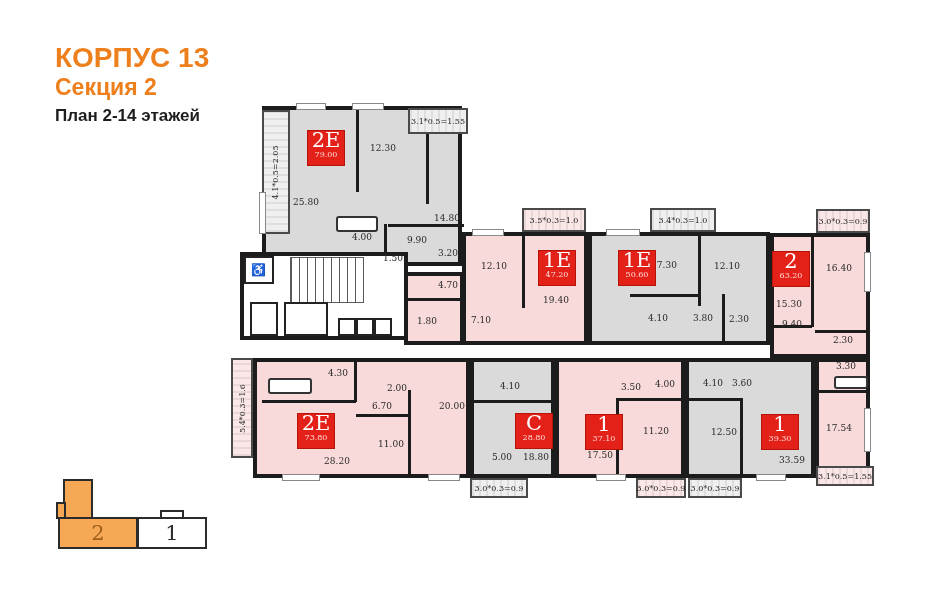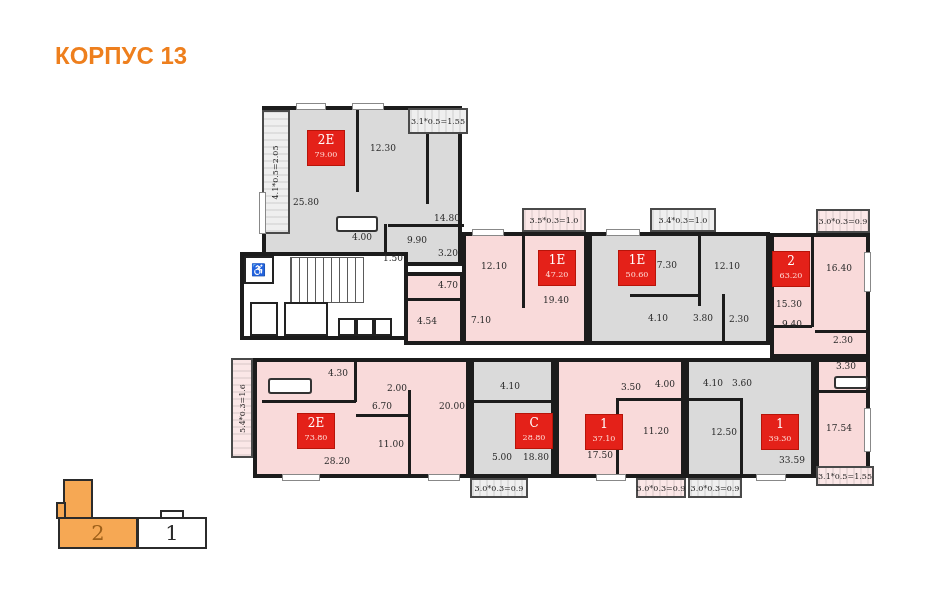--- a/index.html
+++ b/index.html
@@ -1,20 +1,20 @@
 <!DOCTYPE html>
 <html><head>
 <meta charset="utf-8">
 <style>
   html,body{margin:0;padding:0;background:#fff;}
   #stage{position:relative;width:941px;height:600px;background:#fff;overflow:hidden;
          font-family:"DejaVu Serif",serif;}
   
   .hdr{position:absolute;left:55px;font-family:"Liberation Sans",sans-serif;font-weight:bold;white-space:nowrap;}
-  #hdr-building{top:42px;font-size:24px;color:#ee7f1d;}
+  #hdr-building{top:42px;font-size:28px;color:#ee7f1d;}
   #hdr-section{top:74px;font-size:23px;color:#ee7f1d;}
   #hdr-plan{top:106px;font-size:17px;color:#1d1d1d;}
   
   .apt{position:absolute;box-sizing:border-box;border:4px solid #1c1c1c;}
   .pink{background:#f9dada;}
   .gray{background:#dadada;}
   .core{position:absolute;box-sizing:border-box;border:4px solid #1c1c1c;background:#fff;}
   
   .wall{position:absolute;background:#1c1c1c;}
   .win{position:absolute;background:#fff;border:1px solid #888;box-sizing:border-box;}
@@ -23,21 +23,21 @@
         font-size:8px;color:#1d1d1d;white-space:nowrap;
         background-image:repeating-linear-gradient(90deg,rgba(0,0,0,.07) 0 2px,transparent 2px 7px);}
   .balc.pinkb{background-color:#fbe7e7;}
   .balc.grayb{background-color:#efefef;}
   .balc.v{background-image:repeating-linear-gradient(0deg,rgba(0,0,0,.07) 0 2px,transparent 2px 7px);}
   .balc.v span{transform:rotate(-90deg);}
   
   .rl{position:absolute;transform:translate(-50%,-50%);font-size:9px;color:#2a2a2a;white-space:nowrap;}
   
   .badge{position:absolute;width:38px;height:36px;background:#e42119;color:#fff;text-align:center;box-shadow:0 0 0 1px #b71409 inset;}
-  .badge .t{display:block;font-size:12px;line-height:19px;margin-top:1px;}
+  .badge .t{display:block;font-size:21px;line-height:19px;margin-top:1px;}
   .badge .a{display:block;font-size:8px;line-height:10px;color:#ffd9d4;}
   
   .stairs{position:absolute;box-sizing:border-box;border:1px solid #5a5a5a;background:
           repeating-linear-gradient(90deg,#5a5a5a 0 1px,transparent 1px 8px);}
   .elev{position:absolute;box-sizing:border-box;border:2px solid #222;background:#fff;}
   .cell{position:absolute;box-sizing:border-box;border:2px solid #222;background:#fff;}
   .wc{position:absolute;box-sizing:border-box;border:2px solid #222;background:#fff;display:flex;align-items:center;justify-content:center;font-size:12px;color:#222;}
   .tub{position:absolute;box-sizing:border-box;border:2px solid #333;background:#fff;border-radius:3px;}
   
   .kp{position:absolute;box-sizing:border-box;border:2px solid #2b2b2b;}
@@ -46,20 +46,22 @@
   .kp-num{position:absolute;transform:translate(-50%,-50%);font-size:21px;}
   #kp-num-2{color:#9e601a;}
   #kp-num-1{color:#2b2b2b;}
 </style>
 </head>
 <body>
 
 <div id="stage">
 
   <div class="hdr" id="hdr-building">КОРПУС 13</div>
+  <div class="hdr" id="hdr-section">Секция 2</div>
+  <div class="hdr" id="hdr-plan">План 2-14 этажей</div>
 
   <div class="apt gray" style="left:262px;top:106px;width:200px;height:160px"></div>
   <div class="core" style="left:240px;top:252px;width:168px;height:88px"></div>
   <div class="apt pink" style="left:404px;top:272px;width:60px;height:73px"></div>
   <div class="apt pink" style="left:462px;top:232px;width:126px;height:113px"></div>
   <div class="apt gray" style="left:588px;top:232px;width:182px;height:113px"></div>
   <div class="apt pink" style="left:770px;top:233px;width:100px;height:125px"></div>
   <div class="apt pink" style="left:815px;top:358px;width:55px;height:120px"></div>
   <div class="apt pink" style="left:253px;top:358px;width:217px;height:120px"></div>
   <div class="apt gray" style="left:470px;top:358px;width:85px;height:120px"></div>
@@ -150,21 +152,21 @@
   <div class="rl" style="left:383px;top:148px">12.30</div>
   <div class="rl" style="left:447px;top:218px">14.80</div>
   <div class="rl" style="left:362px;top:237px">4.00</div>
   <div class="rl" style="left:417px;top:240px">9.90</div>
   <div class="rl" style="left:448px;top:253px">3.20</div>
   <div class="rl" style="left:393px;top:258px">1.50</div>
   <div class="rl" style="left:494px;top:266px">12.10</div>
   <div class="rl" style="left:556px;top:300px">19.40</div>
   <div class="rl" style="left:481px;top:320px">7.10</div>
   <div class="rl" style="left:448px;top:285px">4.70</div>
-  <div class="rl" style="left:427px;top:321px">4.54</div>
+  <div class="rl" style="left:427px;top:321px">1.80</div>
   <div class="rl" style="left:664px;top:265px">27.30</div>
   <div class="rl" style="left:727px;top:266px">12.10</div>
   <div class="rl" style="left:658px;top:318px">4.10</div>
   <div class="rl" style="left:703px;top:318px">3.80</div>
   <div class="rl" style="left:739px;top:319px">2.30</div>
   <div class="rl" style="left:839px;top:268px">16.40</div>
   <div class="rl" style="left:789px;top:304px">15.30</div>
   <div class="rl" style="left:792px;top:324px">9.40</div>
   <div class="rl" style="left:843px;top:340px">2.30</div>
   <div class="rl" style="left:846px;top:366px">3.30</div>

